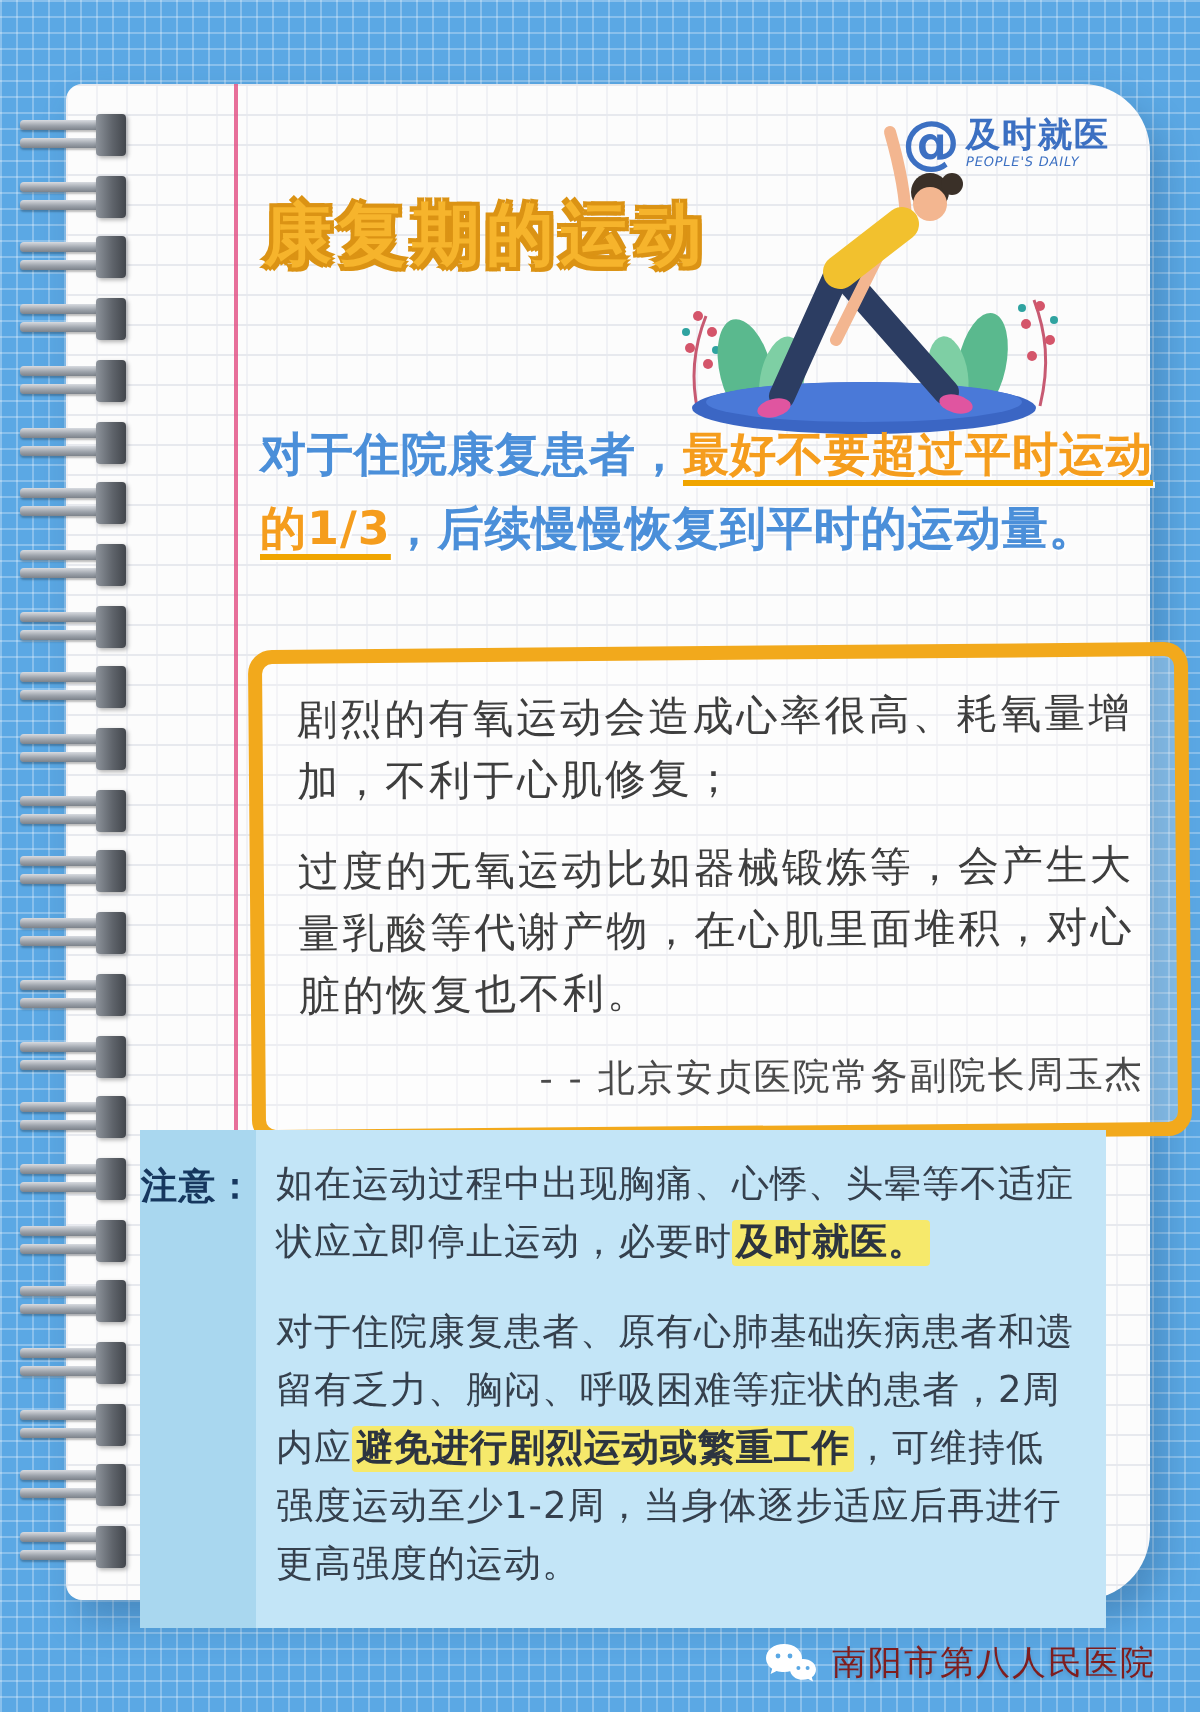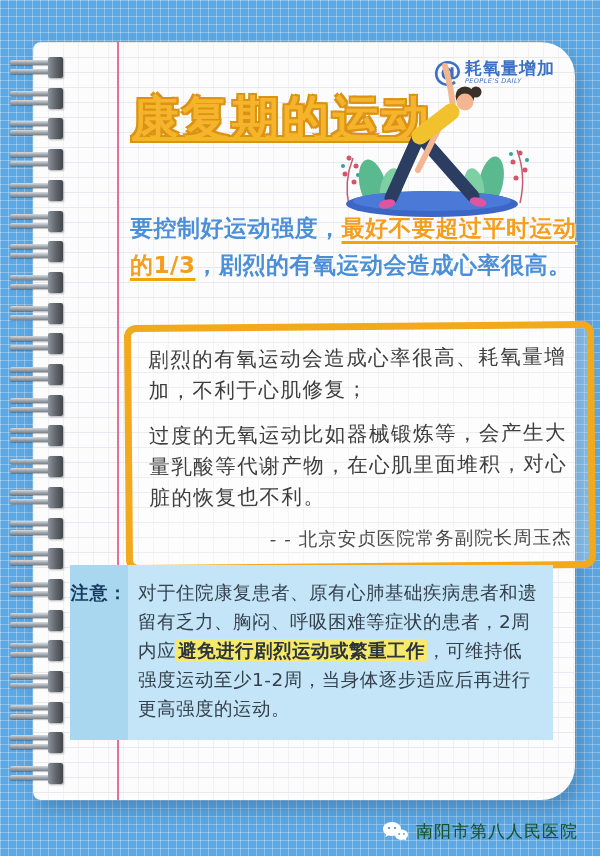--- a/index.html
+++ b/index.html
@@ -37,22 +37,22 @@
 
   
   .logo{position:absolute;right:20px;top:14px;display:flex;align-items:flex-start;gap:3px;color:#3C70C2;}
   .logo .at{font-size:29px;font-weight:bold;line-height:30px;}
   .logo .col{display:flex;flex-direction:column;margin-top:3px;}
   .logo .nm{font-size:17px;font-weight:bold;letter-spacing:1px;line-height:18px;}
   .logo .sub{font-size:6.5px;letter-spacing:.4px;line-height:8px;font-style:italic;}
 
   
   .title{position:absolute;left:99px;top:50px;font-weight:bold;letter-spacing:3px;line-height:52px;}
-  .t1{font-size:47px;color:#F6B42C;
-      text-shadow:-2px -2px 0 #DB9314,2px -2px 0 #DB9314,-2px 2px 0 #DB9314,2px 2px 0 #DB9314,0 2px 0 #DB9314,2px 0 0 #DB9314;text-decoration:underline;}
+  .t1{font-size:34px;color:#F6B42C;
+      text-shadow:-2px -2px 0 #DB9314,2px -2px 0 #DB9314,-2px 2px 0 #DB9314,2px 2px 0 #DB9314,0 2px 0 #DB9314,2px 0 0 #DB9314;}
   .t2{font-size:39px;color:#4D88DC;
       text-shadow:-2px -2px 0 #2E62B4,2px -2px 0 #2E62B4,-2px 2px 0 #2E62B4,2px 2px 0 #2E62B4,0 2px 0 #2E62B4,2px 0 0 #2E62B4;}
 
   
   .illo{position:absolute;left:292px;top:16px;width:215px;height:160px;}
 
   
   .intro{position:absolute;left:97px;top:168px;width:458px;
     font-size:23px;font-weight:bold;line-height:37px;letter-spacing:.5px;}
   .intro .blue{color:#4B8FD9;text-shadow:1px 1px 0 rgba(255,255,255,.9);}
@@ -70,21 +70,21 @@
   .notice{position:absolute;left:37px;top:523px;width:483px;display:flex;align-items:stretch;}
   .notice .label-col{width:58px;background:#A9D7EF;flex:none;padding-top:16px;text-align:center;}
   .notice .label-col span{font-size:18px;font-weight:bold;color:#16375E;letter-spacing:1px;white-space:nowrap;}
   .notice .body-col{flex:1;background:#C3E5F7;padding:13px 14px 13px 10px;}
   .notice p{margin:0 0 16px 0;font-size:18.5px;line-height:29px;color:#35404D;letter-spacing:.5px;}
   .notice p:last-child{margin-bottom:4px;}
   .notice .hl{background:#F6E96B;font-weight:bold;color:#2C3440;padding:1px 2px;border-radius:2px;}
 
   
   .footer{position:absolute;right:22px;top:820px;display:flex;align-items:center;gap:7px;}
-  .footer .name{color:#14532d;font-size:17px;letter-spacing:1px;text-shadow:0 1px 2px rgba(0,0,0,.15);}
+  .footer .name{color:#7f1d1d;font-size:17px;letter-spacing:1px;text-shadow:0 1px 2px rgba(0,0,0,.15);}
 </style>
 </head>
 <body>
 
 <div id="bindings">
     <div class="bind-unit" style="top: 60px;">
       <div class="bar b1"></div>
       <div class="bar b2"></div>
       <div class="anchor"></div>
     </div>
@@ -204,21 +204,21 @@
       <div class="anchor"></div>
     </div>
   </div>
 
 <div class="page">
   <div class="margin-line"></div>
 
   <div class="logo">
     <span class="at">@</span>
     <span class="col">
-      <span class="nm">耗氧量增加</span>
+      <span class="nm">及时就医</span>
       <span class="sub">PEOPLE'S DAILY</span>
     </span>
   </div>
 
   <div class="title">
     <div class="t1">康复期的运动</div>
   </div>
 
   <svg class="illo" viewBox="0 0 215 160">
 
@@ -265,34 +265,35 @@
       <path d="M118,62 L93,112" stroke="#F3B690" stroke-width="6" stroke-linecap="round" fill="none"></path>
       <path d="M128,54 C128,40 124,22 120,8" stroke="#F3B690" stroke-width="6" stroke-linecap="round" fill="none"></path>
       <path d="M95,78 L126,54" stroke="#F2C12E" stroke-width="17" stroke-linecap="round" fill="none"></path>
       <circle cx="140" cy="38" r="9.5" fill="#3A3028"></circle>
       <circle cx="140" cy="44" r="8.5" fill="#F3B690"></circle>
       <circle cx="151" cy="34" r="5.5" fill="#3A3028"></circle>
     </g>
   </svg>
 
   <div class="intro">
-    <span class="blue">要控制好运动强度，</span><span class="orange">最好不要超过平时运动的1/3</span><span class="blue">，剧烈的有氧运动会造成心率很高。</span>
+    <span class="blue">对于住院康复患者，</span><span class="orange">最好不要超过平时运动的1/3</span><span class="blue">，后续慢慢恢复到平时的运动量。</span>
   </div>
 
   <div class="quote">
     <p>剧烈的有氧运动会造成心率很高、耗氧量增加，不利于心肌修复；</p>
     <p>过度的无氧运动比如器械锻炼等，会产生大量乳酸等代谢产物，在心肌里面堆积，对心脏的恢复也不利。</p>
     <div class="attr">- - 北京安贞医院常务副院长周玉杰</div>
   </div>
 
   <div class="notice">
     <div class="label-col">
       <span>注意：</span>
     </div>
     <div class="body-col">
+      <p><span>如在运动过程中出现胸痛、心悸、头晕等不适症状应立即停止运动，必要时</span><span class="hl">及时就医。</span></p>
       <p><span>对于住院康复患者、原有心肺基础疾病患者和遗留有乏力、胸闷、呼吸困难等症状的患者，2周内应</span><span class="hl">避免进行剧烈运动或繁重工作</span><span>，可维持低强度运动至少1-2周，当身体逐步适应后再进行更高强度的运动。</span></p>
     </div>
   </div>
 </div>
 
 <div class="footer">
   <svg width="27" height="22" viewBox="0 0 27 22">
     <path d="M10,1 C4.9,1 1,4.1 1,8 C1,10.2 2.2,12.1 4.1,13.4 L3.3,16 L6.3,14.5 C7.4,14.8 8.7,15 10,15 C15.1,15 19,11.9 19,8 C19,4.1 15.1,1 10,1 Z" fill="#FFFFFF"></path>
     <circle cx="7" cy="7" r="1.2" fill="#5BA8E4"></circle>
       <circle cx="13" cy="7" r="1.2" fill="#5BA8E4"></circle>

